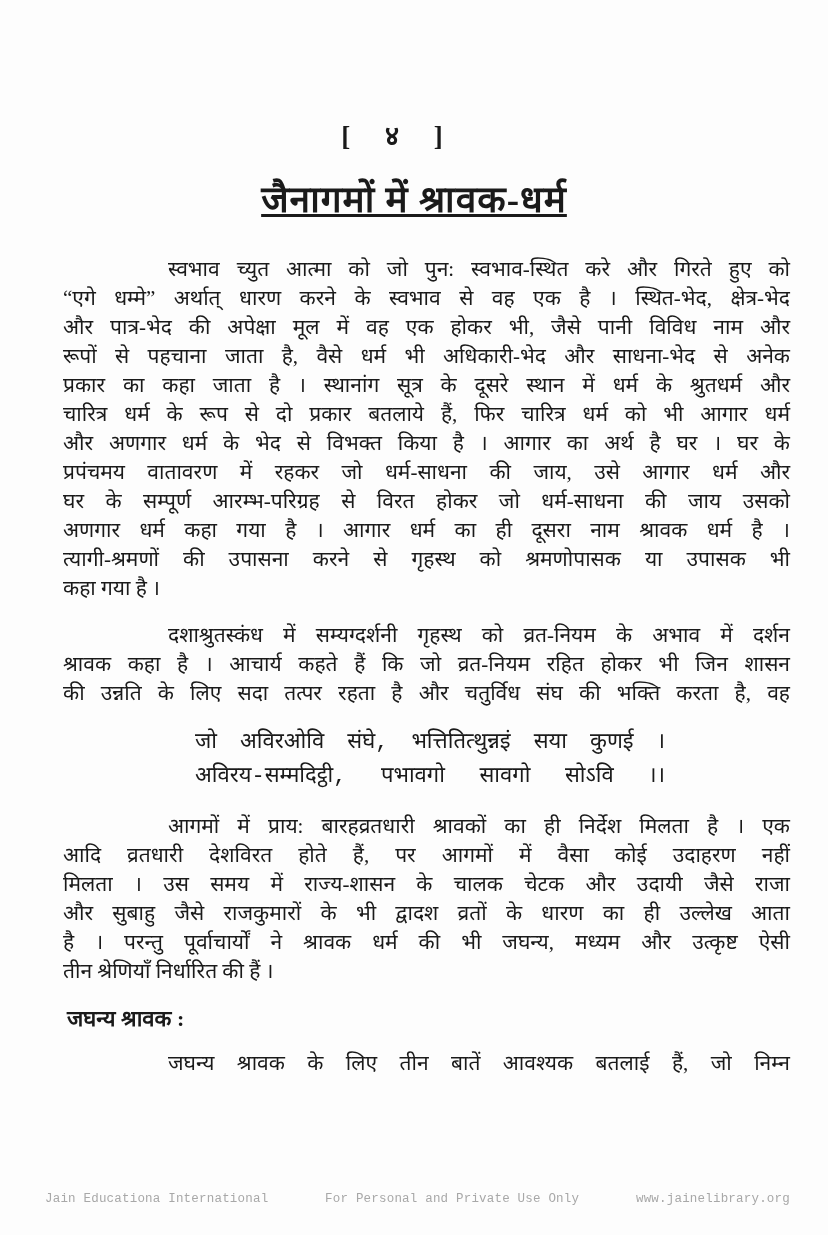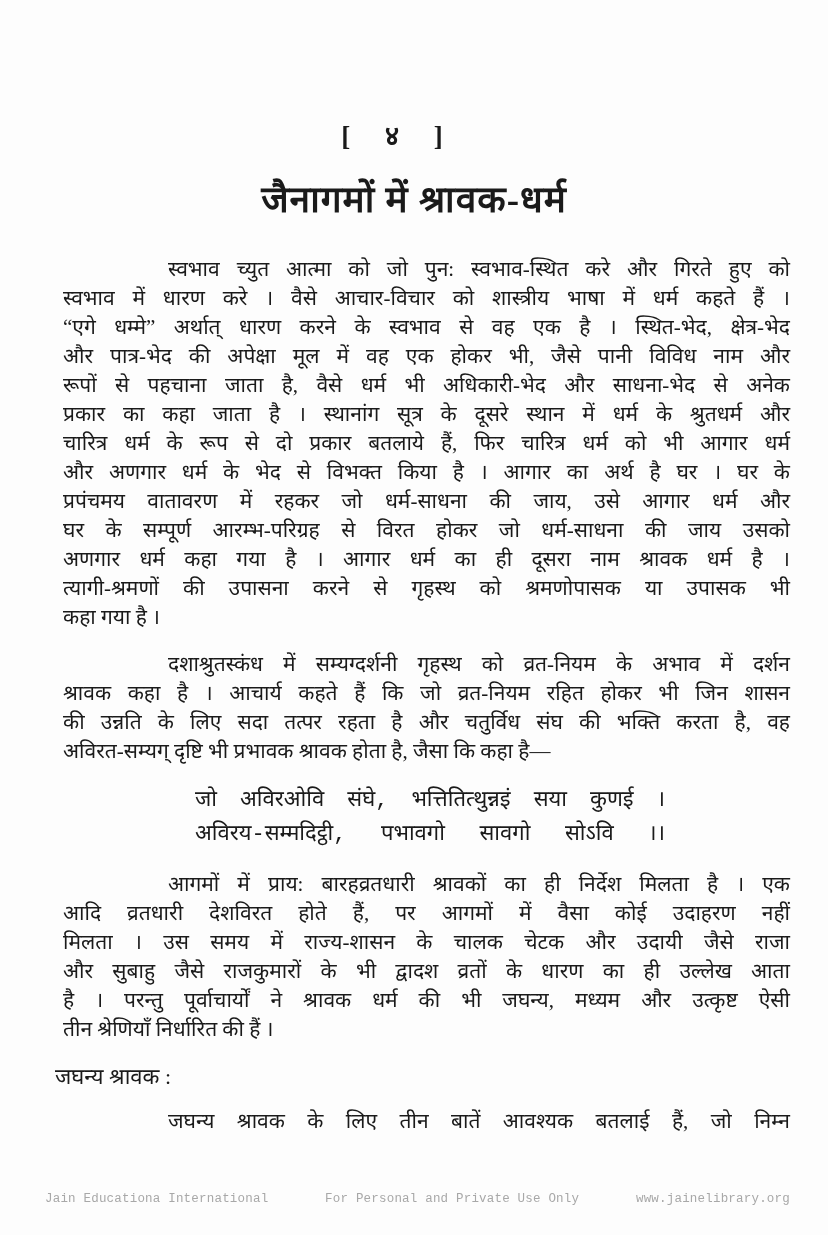--- a/index.html
+++ b/index.html
@@ -25,20 +25,21 @@
   }
   .page-title {
     position: absolute;
     top: 172px;
     left: 0;
     right: 0;
     text-align: center;
     font-size: 37px;
     font-weight: bold;
     letter-spacing: 1px;
+    text-decoration: underline;
   }
   .text-body {
     position: absolute;
     top: 255px;
     left: 55px;
     width: 735px;
     font-size: 21px;
     line-height: 29px;
   }
   .para { margin: 0 0 18px 8px; }
@@ -49,23 +50,23 @@
   .line.indent { padding-left: 105px; }
   .line.last { text-align-last: left; }
   .verse {
     margin: 14px 0 18px 140px;
     width: 470px;
     font-size: 22px;
     line-height: 34px;
   }
   .verse .line { text-align-last: justify; font-family: Liberation Mono, monospace; }
   .section-heading {
-    margin: 4px 0 16px 0;
+    margin: 4px 0 16px 12px;
     font-size: 22px;
-    font-weight: normal;
+    font-weight: bold;
   }
   .footer {
     position: absolute;
     top: 1192px;
     left: 45px;
     right: 38px;
     display: flex;
     justify-content: space-between;
     align-items: baseline;
     font-family: Liberation Mono, monospace;
@@ -79,38 +80,36 @@
 
 <div class="page">
 
   <div class="page-number">[ ४ ]</div>
 
   <div class="page-title">जैनागमों में श्रावक-धर्म</div>
 
   <div class="text-body">
       <div class="para">
         <div class="line indent">स्वभाव च्युत आत्मा को जो पुन: स्वभाव-स्थित करे और गिरते हुए को</div>
-        <div class="line">स्वभाव में धारण करे । वैसे आचार-विचार को शास्त्रीय भाषा में धर्म कहते हैं ।</div>
         <div class="line">“एगे धम्मे” अर्थात् धारण करने के स्वभाव से वह एक है । स्थित-भेद, क्षेत्र-भेद</div>
         <div class="line">और पात्र-भेद की अपेक्षा मूल में वह एक होकर भी, जैसे पानी विविध नाम और</div>
         <div class="line">रूपों से पहचाना जाता है, वैसे धर्म भी अधिकारी-भेद और साधना-भेद से अनेक</div>
         <div class="line">प्रकार का कहा जाता है । स्थानांग सूत्र के दूसरे स्थान में धर्म के श्रुतधर्म और</div>
         <div class="line">चारित्र धर्म के रूप से दो प्रकार बतलाये हैं, फिर चारित्र धर्म को भी आगार धर्म</div>
         <div class="line">और अणगार धर्म के भेद से विभक्त किया है । आगार का अर्थ है घर । घर के</div>
         <div class="line">प्रपंचमय वातावरण में रहकर जो धर्म-साधना की जाय, उसे आगार धर्म और</div>
         <div class="line">घर के सम्पूर्ण आरम्भ-परिग्रह से विरत होकर जो धर्म-साधना की जाय उसको</div>
         <div class="line">अणगार धर्म कहा गया है । आगार धर्म का ही दूसरा नाम श्रावक धर्म है ।</div>
         <div class="line">त्यागी-श्रमणों की उपासना करने से गृहस्थ को श्रमणोपासक या उपासक भी</div>
         <div class="line last">कहा गया है ।</div>
       </div>
       <div class="para">
         <div class="line indent">दशाश्रुतस्कंध में सम्यग्दर्शनी गृहस्थ को व्रत-नियम के अभाव में दर्शन</div>
         <div class="line">श्रावक कहा है । आचार्य कहते हैं कि जो व्रत-नियम रहित होकर भी जिन शासन</div>
         <div class="line">की उन्नति के लिए सदा तत्पर रहता है और चतुर्विध संघ की भक्ति करता है, वह</div>
-        <div class="line last">अविरत-सम्यग् दृष्टि भी प्रभावक श्रावक होता है, जैसा कि कहा है—</div>
       </div>
       <div class="verse">
         <div class="line">जो अविरओवि संघे, भत्तितित्थुन्नइं सया कुणई ।</div>
         <div class="line">अविरय-सम्मदिट्ठी, पभावगो सावगो सोऽवि ।।</div>
       </div>
       <div class="para">
         <div class="line indent">आगमों में प्राय: बारहव्रतधारी श्रावकों का ही निर्देश मिलता है । एक</div>
         <div class="line">आदि व्रतधारी देशविरत होते हैं, पर आगमों में वैसा कोई उदाहरण नहीं</div>
         <div class="line">मिलता । उस समय में राज्य-शासन के चालक चेटक और उदायी जैसे राजा</div>
         <div class="line">और सुबाहु जैसे राजकुमारों के भी द्वादश व्रतों के धारण का ही उल्लेख आता</div>

